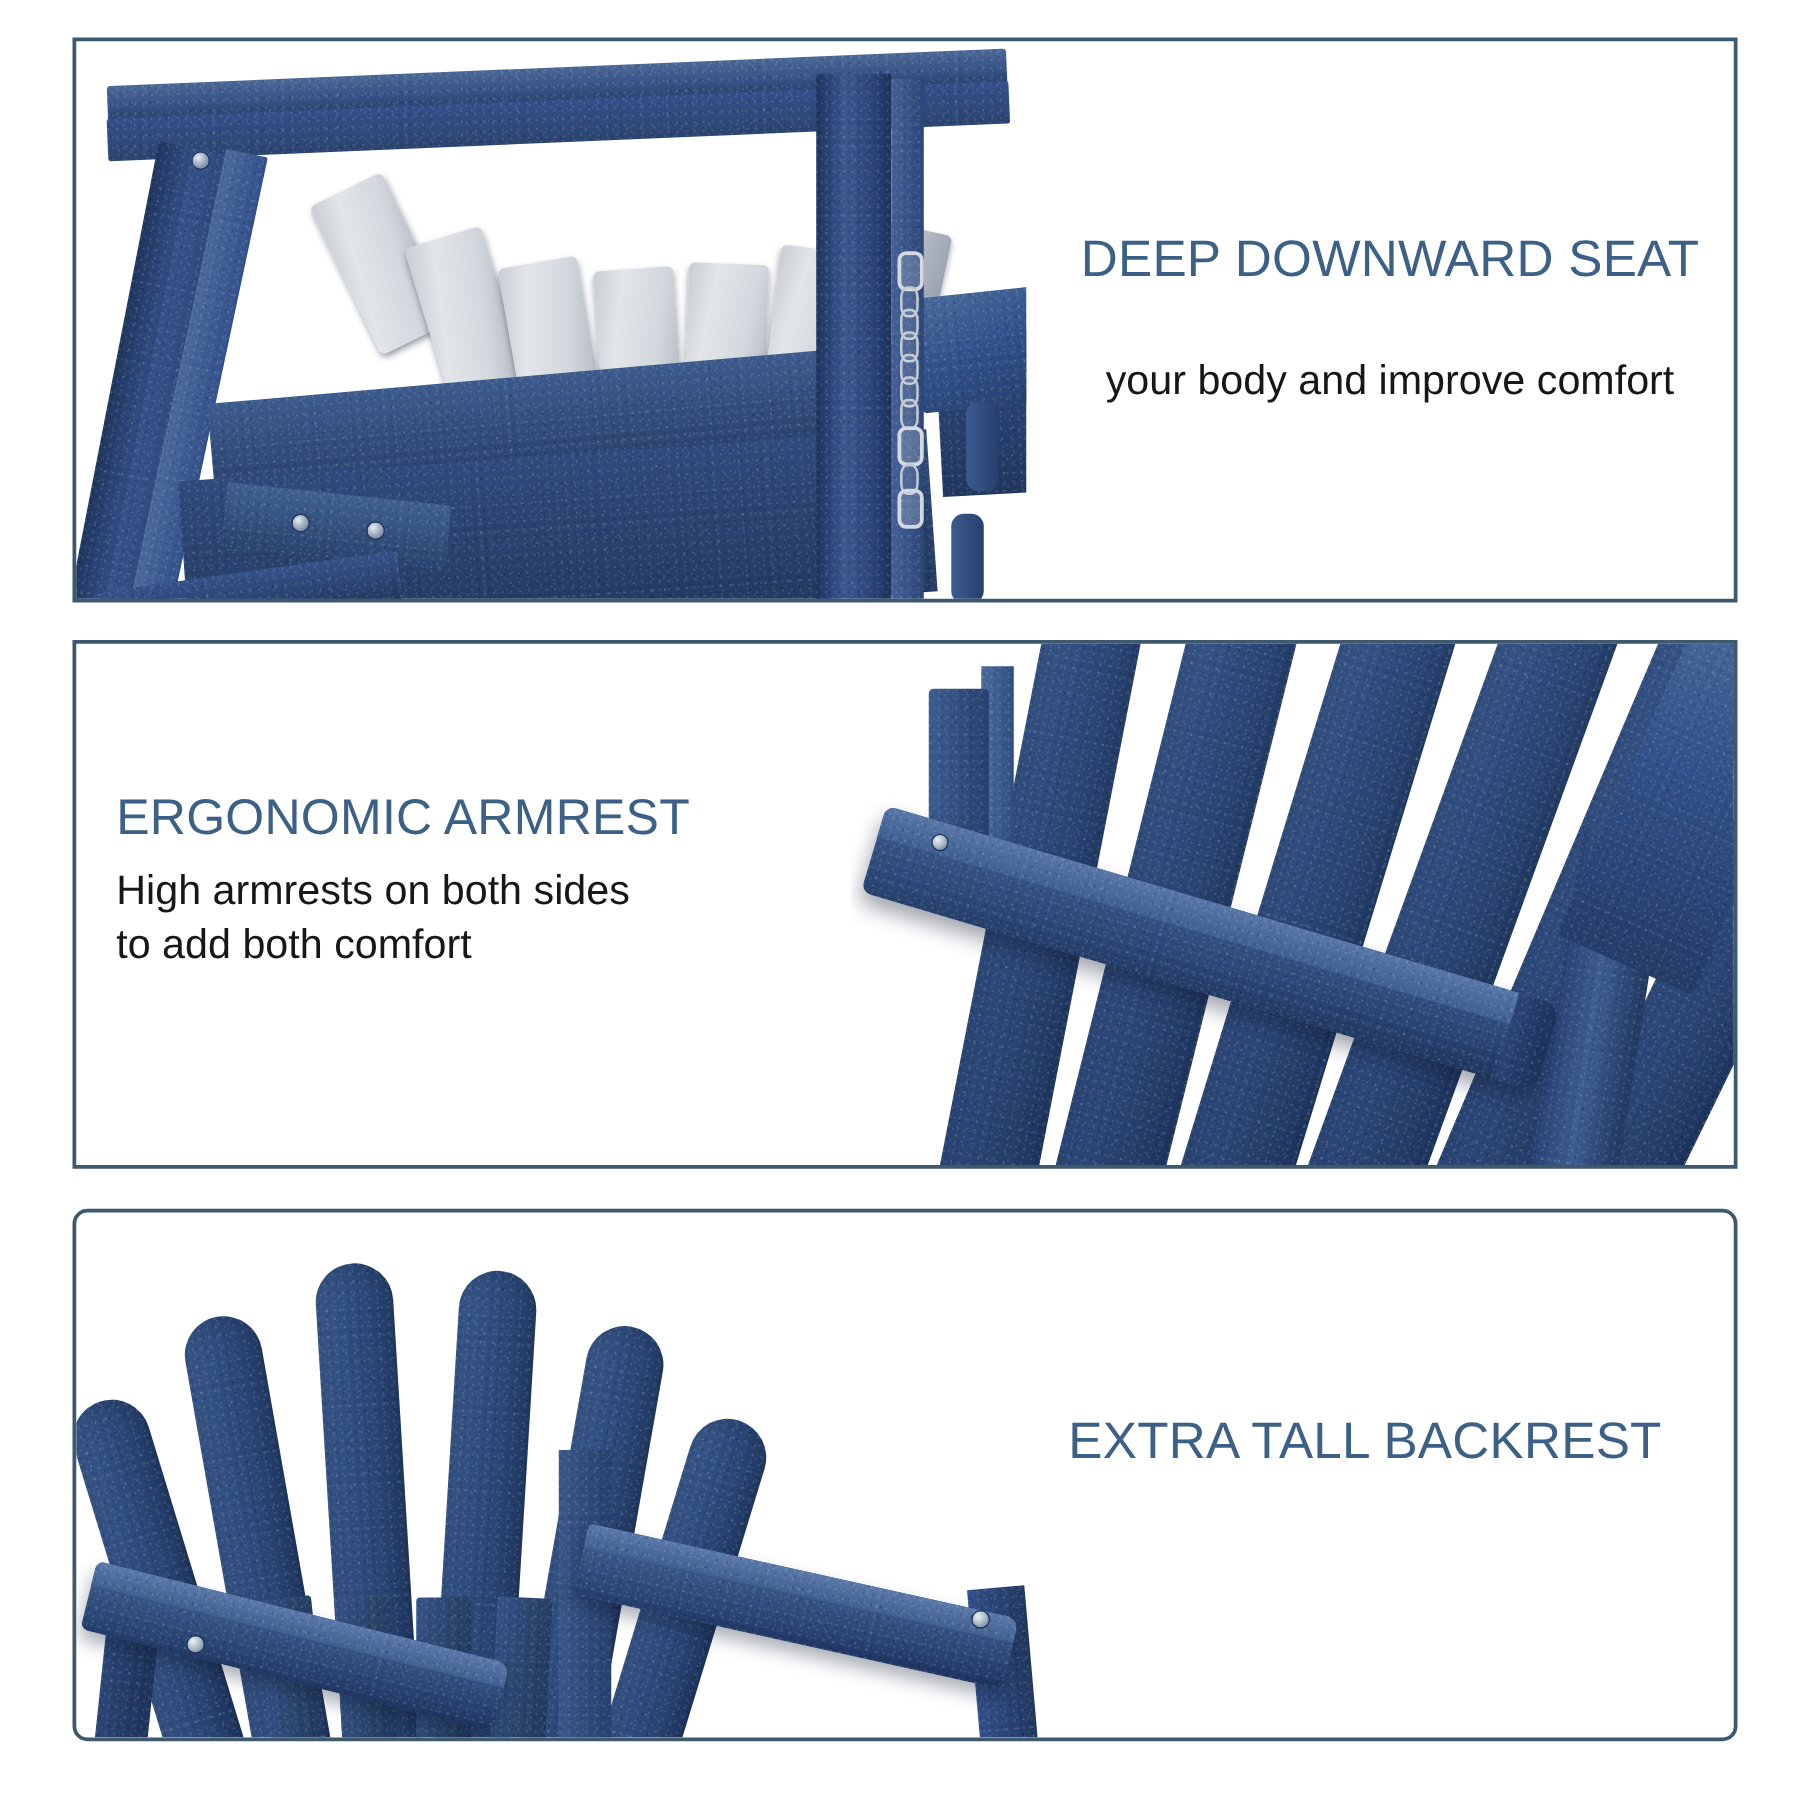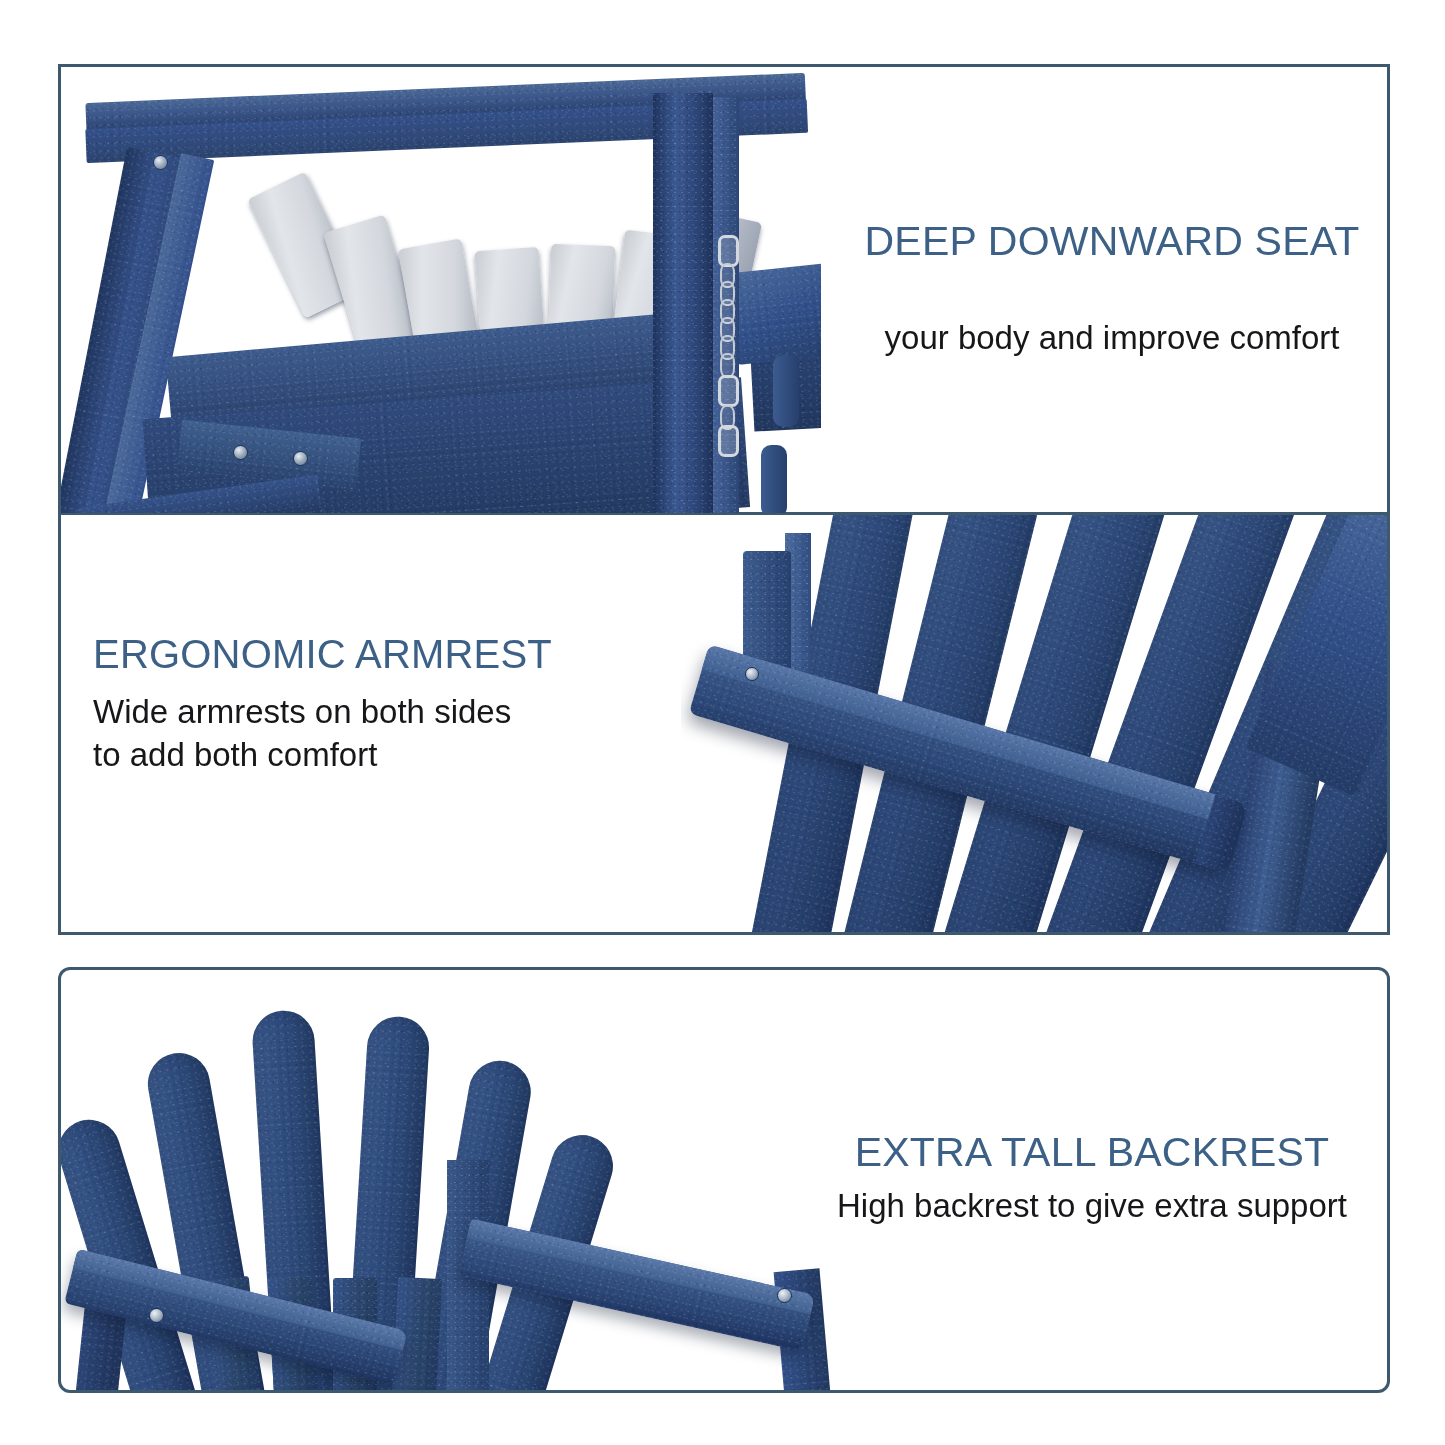--- a/index.html
+++ b/index.html
@@ -24,21 +24,21 @@
   
   .panel {
     position: absolute;
     left: 58px;
     width: 1332px;
     border: 3px solid #3e596e;
     background: #ffffff;
     box-sizing: border-box;
     overflow: hidden;
   }
-  #panel-1 { top: 30px;  height: 452px; margin-top: 34px; }
+  #panel-1 { top: 30px;  height: 452px; }
   #panel-2 { top: 512px; height: 423px; }
   #panel-3 { top: 967px; height: 426px; border-radius: 12px; }
 
   
   .textblock {
     position: absolute;
     z-index: 40;
   }
   .panel-title {
     color: #3d6186;
@@ -451,21 +451,21 @@
       <div class="part tex p2-armrest">
         <div class="p2-armrest-top"></div>
         <div class="p2-armrest-end"></div>
       </div>
       <div class="part p2-screw" style="left:64px; top:152px;"></div>
     </div>
 
     <div class="textblock">
       <h2 class="panel-title">ERGONOMIC ARMREST</h2>
       <p class="panel-desc">
-        <span>Wide armrests on both sides</span><br>
+        <span>High armrests on both sides</span><br>
         <span>to add both comfort</span>
       </p>
     </div>
   </section>
 
   <section class="panel" id="panel-3">
 
     <div class="photo" id="photo-3">
 
       <div class="part tex p3-seatslat" style="left:150px; transform:rotate(-6deg);"></div>
@@ -493,19 +493,16 @@
       <div class="part tex p3-armrest-r">
         <div class="p3-armrest-top"></div>
       </div>
 
       <div class="p3-screw" style="left:88px; top:338px;"></div>
       <div class="p3-screw" style="left:716px; top:318px;"></div>
     </div>
 
     <div class="textblock">
       <h2 class="panel-title">EXTRA TALL BACKREST</h2>
-      <p class="panel-desc">
-        <span>High backrest to give extra support</span>
-      </p>
     </div>
   </section>
 
 </div>
 
 </body></html>

